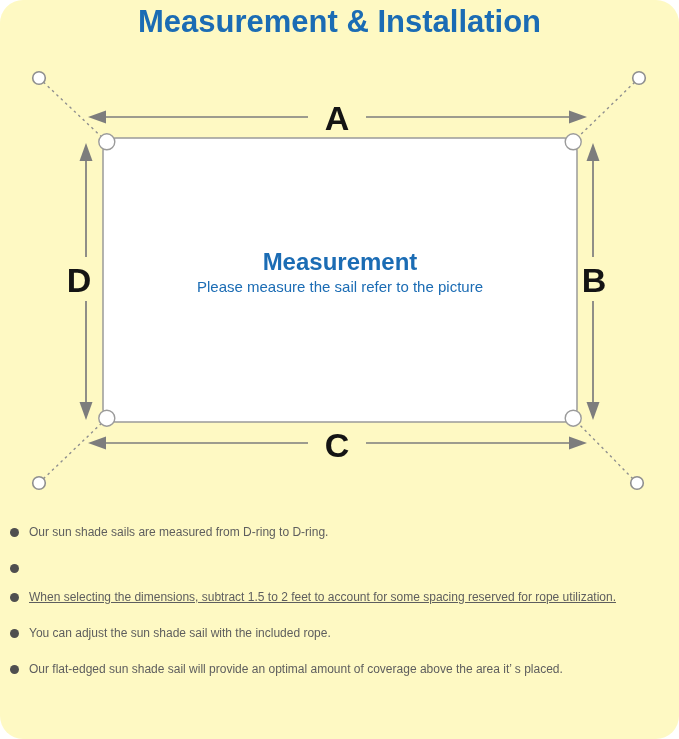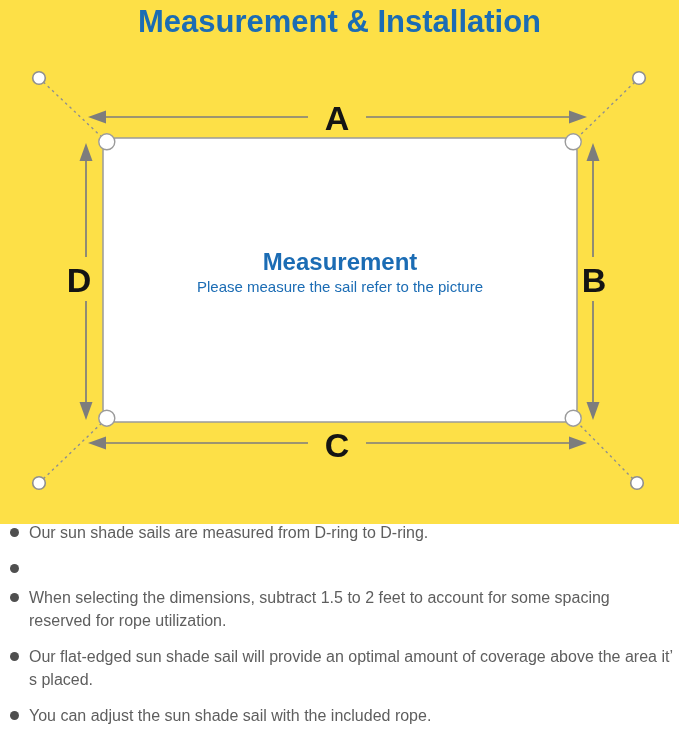--- a/index.html
+++ b/index.html
@@ -8,22 +8,23 @@
     background: #ffffff;
     width: 679px;
     height: 739px;
     font-family: "Liberation Sans", sans-serif;
     overflow: hidden;
     position: relative;
   }
   .page {
     position: relative;
     width: 679px;
-    height: 524px;
-    background: #fde047;
+    height: 739px;
+    background: #fef9c3;
+    border-radius: 23px;
   }
   .title {
     position: absolute;
     top: 0;
     left: 0;
     width: 679px;
     text-align: center;
     font-size: 31px;
     font-weight: bold;
     color: #1b6cb4;
@@ -39,37 +40,37 @@
     position: absolute;
     top: 521px;
     left: 10px;
     width: 665px;
   }
   .note-item {
     display: flex;
     align-items: flex-start;
     margin-bottom: 13px;
     color: #5e5e5e;
-    font-size: 16px;
+    font-size: 12px;
     line-height: 23px;
   }
   .bullet-dot {
     flex: 0 0 auto;
     width: 9px;
     height: 9px;
     border-radius: 50%;
     background: #4f4f4f;
     margin-top: 7px;
     margin-right: 10px;
   }
   .note-text {
     flex: 0 1 auto;
     max-width: 646px;
   }
-  .note-item:nth-child(3) .note-text { max-width: 656px; }
+  .note-item:nth-child(3) .note-text { max-width: 656px; text-decoration: underline; }
   .note-item:nth-child(5) .note-text { max-width: 622px; }
 
   
   .sail-outline { fill: #ffffff; stroke: #9b9b9b; stroke-width: 1.5; }
   .ring { fill: #ffffff; stroke: #9b9b9b; stroke-width: 1.4; }
   .anchor { fill: #ffffff; stroke: #8f8f8f; stroke-width: 1.6; }
   .dash { stroke: #8f8f8f; stroke-width: 1.4; stroke-dasharray: 2.5 3.5; fill: none; }
   .arrow-line { stroke: #7d7d7d; stroke-width: 1.7; fill: none; }
   .arrow-head { fill: #7d7d7d; stroke: none; }
   .dim-label {
@@ -159,21 +160,21 @@
     </div>
     <div class="note-item">
       <span class="bullet-dot"></span>
     </div>
     <div class="note-item">
       <span class="bullet-dot"></span>
       <span class="note-text">When selecting the dimensions, subtract 1.5 to 2 feet to account for some spacing reserved for rope utilization.</span>
     </div>
     <div class="note-item">
       <span class="bullet-dot"></span>
-      <span class="note-text">Our flat-edged sun shade sail will provide an optimal amount of coverage above the area it’ s placed.</span>
+      <span class="note-text">You can adjust the sun shade sail with the included rope.</span>
     </div>
     <div class="note-item">
       <span class="bullet-dot"></span>
-      <span class="note-text">You can adjust the sun shade sail with the included rope.</span>
+      <span class="note-text">Our flat-edged sun shade sail will provide an optimal amount of coverage above the area it’ s placed.</span>
     </div>
   </div>
 
 </div>
 
 </body></html>

